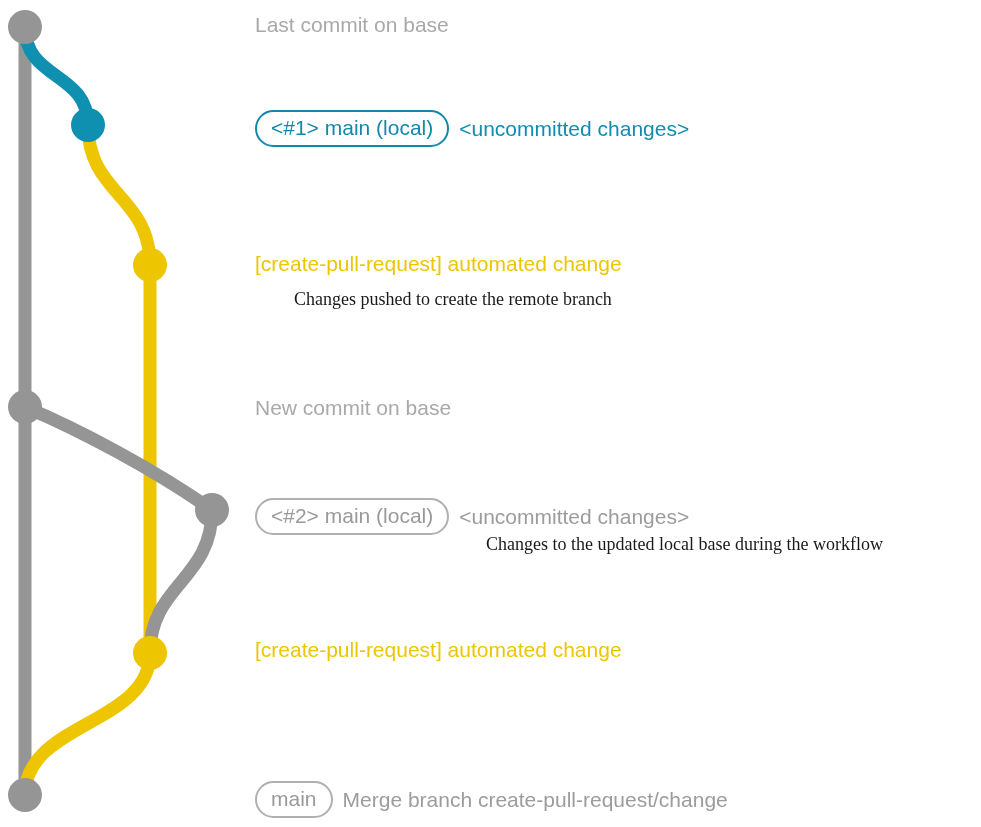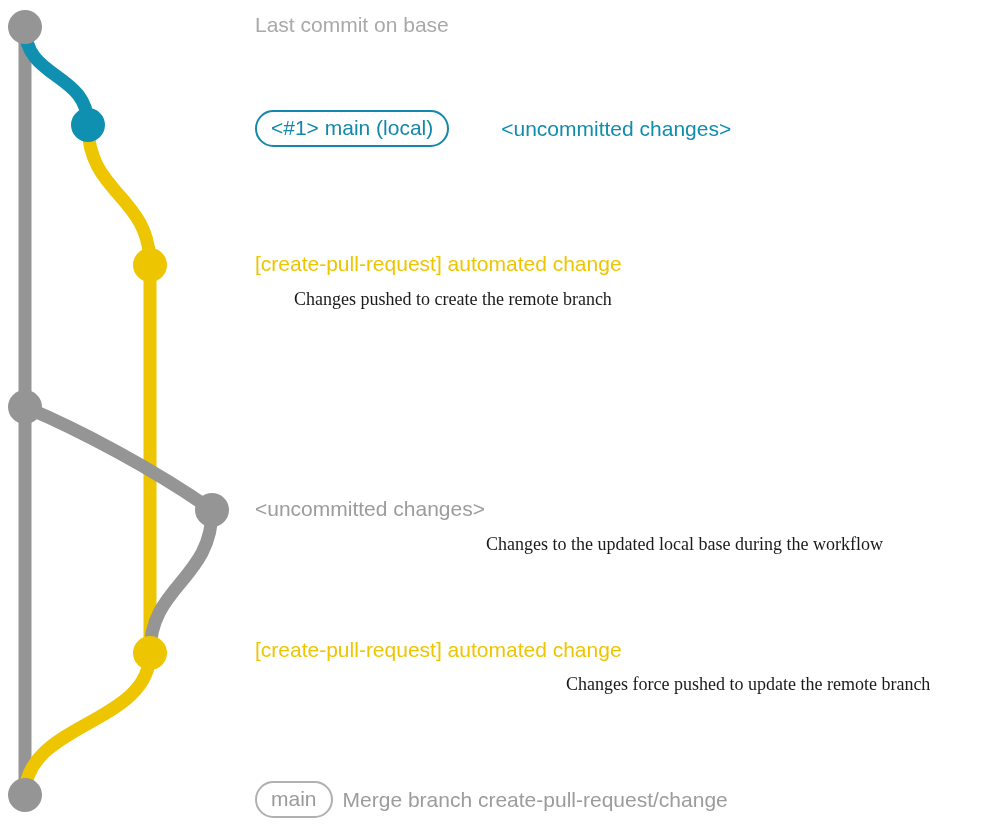--- a/index.html
+++ b/index.html
@@ -87,39 +87,42 @@
   <circle cx="150" cy="653" r="17" fill="#edc500"></circle>
   <circle cx="25" cy="795" r="17" fill="#959595"></circle>
 </svg>
 
 <div class="label-layer">
 
   <div class="row" style="left:255px; top:14px;">
     <span class="subject gray-light">Last commit on base</span>
   </div>
 
-  <div class="row" style="left:255px; top:110px;gap:42px;">
+  <div class="row" style="left:255px; top:110px;">
     <span class="badge blue">&lt;#1&gt; main (local)</span>
     <span class="subject blue">&lt;uncommitted changes&gt;</span>
   </div>
 
   <div class="row" style="left:255px; top:253px;">
     <span class="subject yellow">[create-pull-request] automated change</span>
   </div>
   <div class="desc" style="left:270px; top:289px;margin-left:24px;">Changes pushed to create the remote branch</div>
 
+  <div class="row" style="left:255px; top:397px;">
+    <span class="subject gray-light">New commit on base</span>
+  </div>
 
   <div class="row" style="left:255px; top:498px;">
+    <span class="badge gray">&lt;#2&gt; main (local)</span>
     <span class="subject gray">&lt;uncommitted changes&gt;</span>
   </div>
   <div class="desc" style="left:486px; top:534px;">Changes to the updated local base during the workflow</div>
 
   <div class="row" style="left:255px; top:639px;">
     <span class="subject yellow">[create-pull-request] automated change</span>
   </div>
-  <div class="desc" style="left:566px; top:674px;">Changes force pushed to update the remote branch</div>
 
   <div class="row" style="left:255px; top:781px;">
     <span class="badge gray">main</span>
     <span class="subject gray">Merge branch create-pull-request/change</span>
   </div>
 
 </div>
 
 </body></html>

